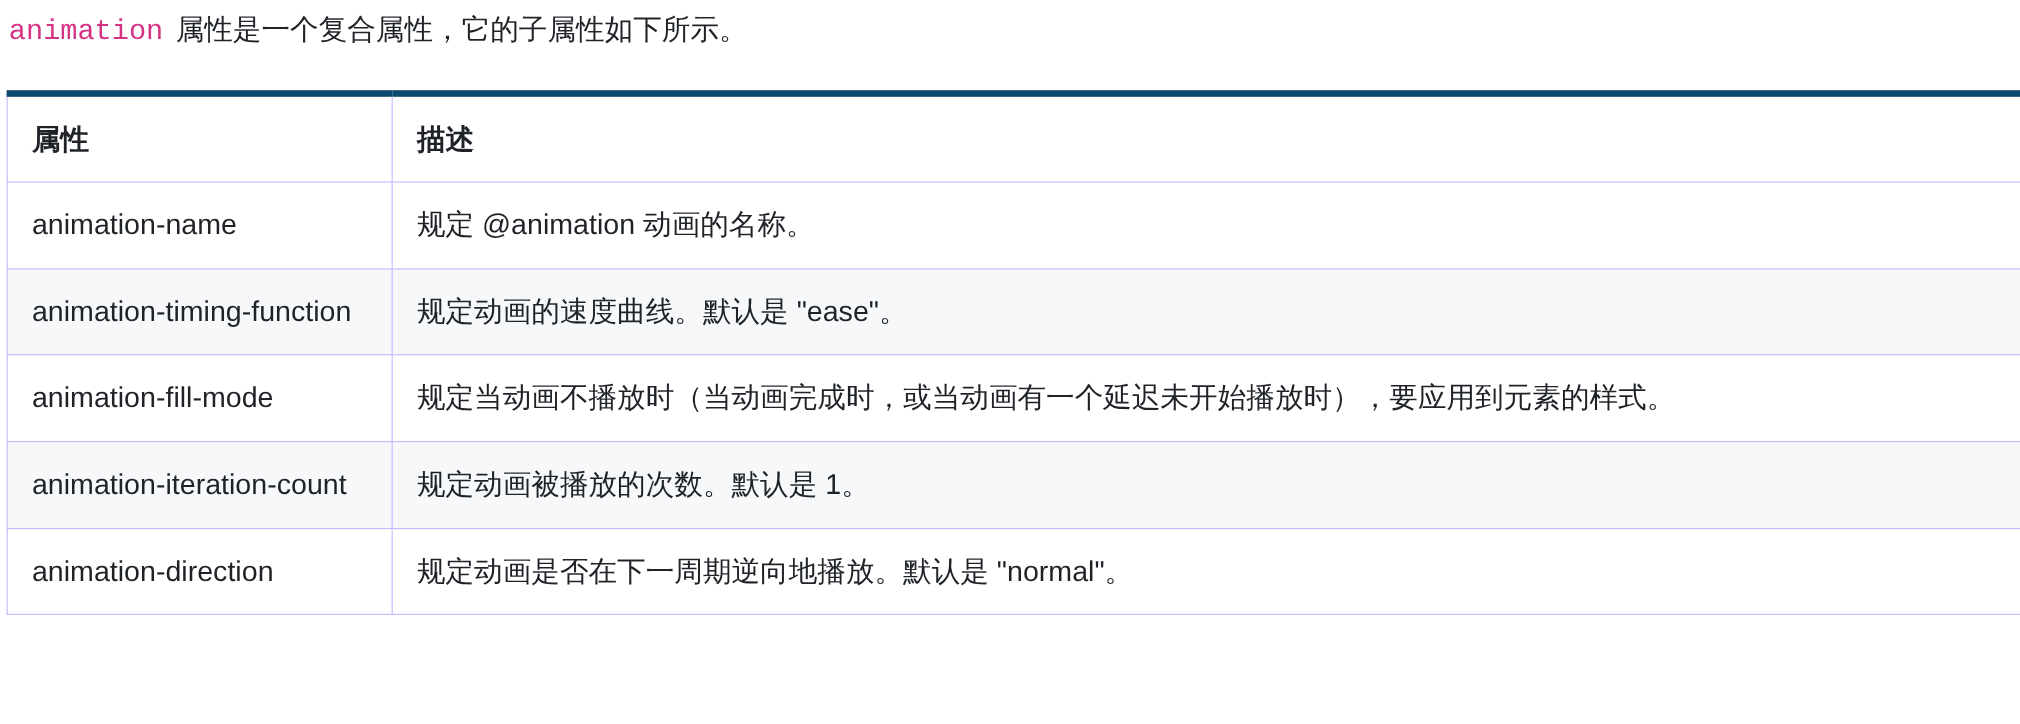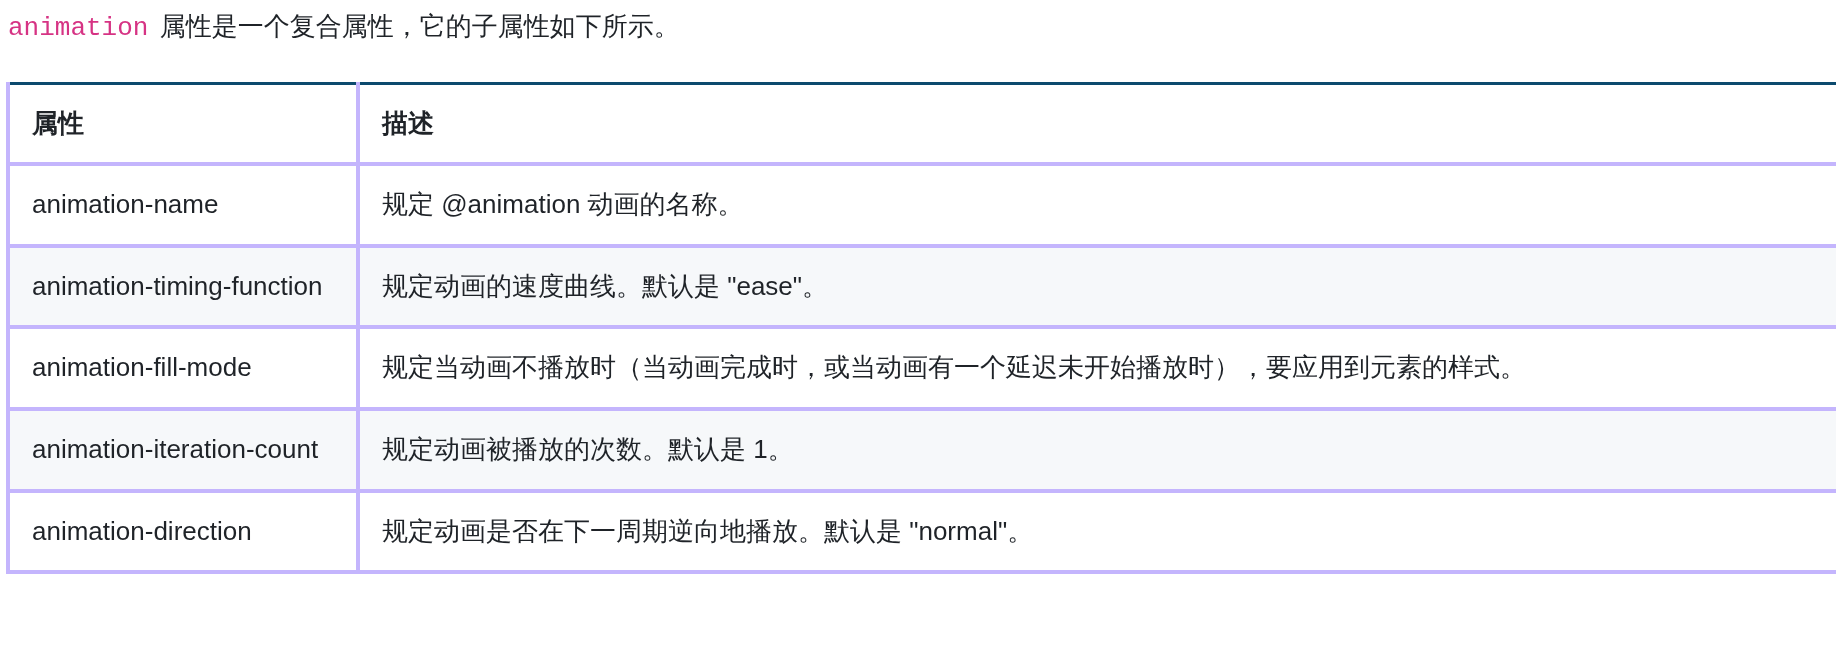--- a/index.html
+++ b/index.html
@@ -26,28 +26,28 @@
       font-size: 26px;
     }
     table {
       border-collapse: collapse;
       width: 100%;
       margin-top: 16px;
     }
     th, td {
       text-align: left;
       padding: 18px 22px;
-      border: 4px solid #c4b5fd;
+      border: 1px solid #c4b5fd;
       font-size: 26px;
       vertical-align: middle;
     }
     th {
       font-weight: 600;
       background: #ffffff;
-      border-top: 3px solid #0c4a6e;
+      border-top: 6px solid #0c4a6e;
     }
     tbody tr:nth-child(even) td {
       background: #f6f8fa;
     }
     tbody tr:nth-child(odd) td {
       background: #ffffff;
     }
     td.prop {
       width: 350px;
       white-space: nowrap;

